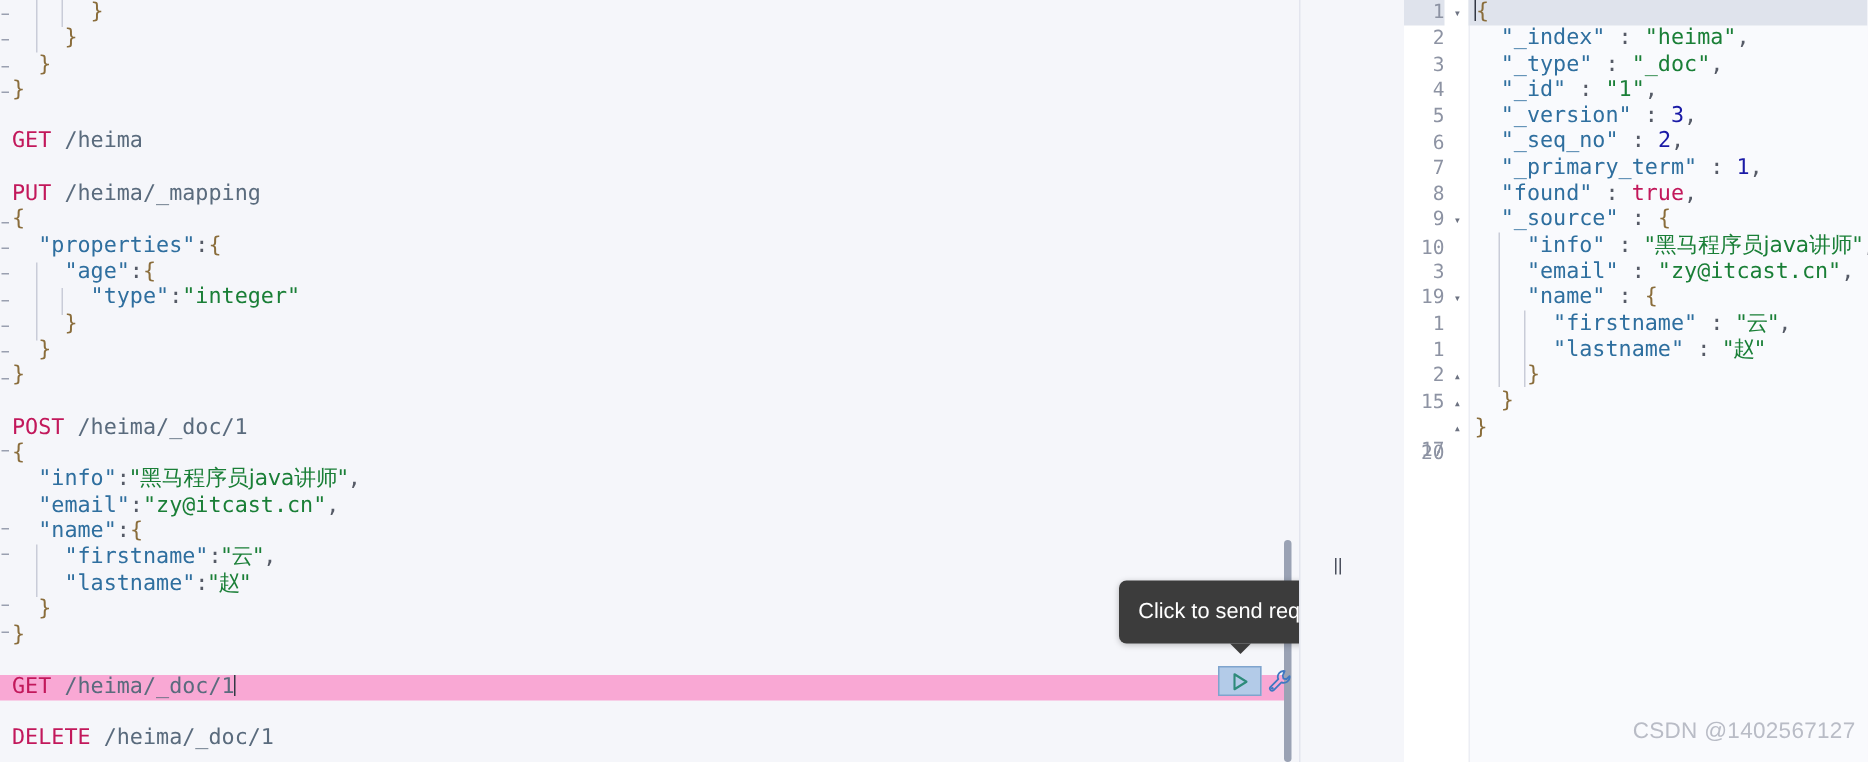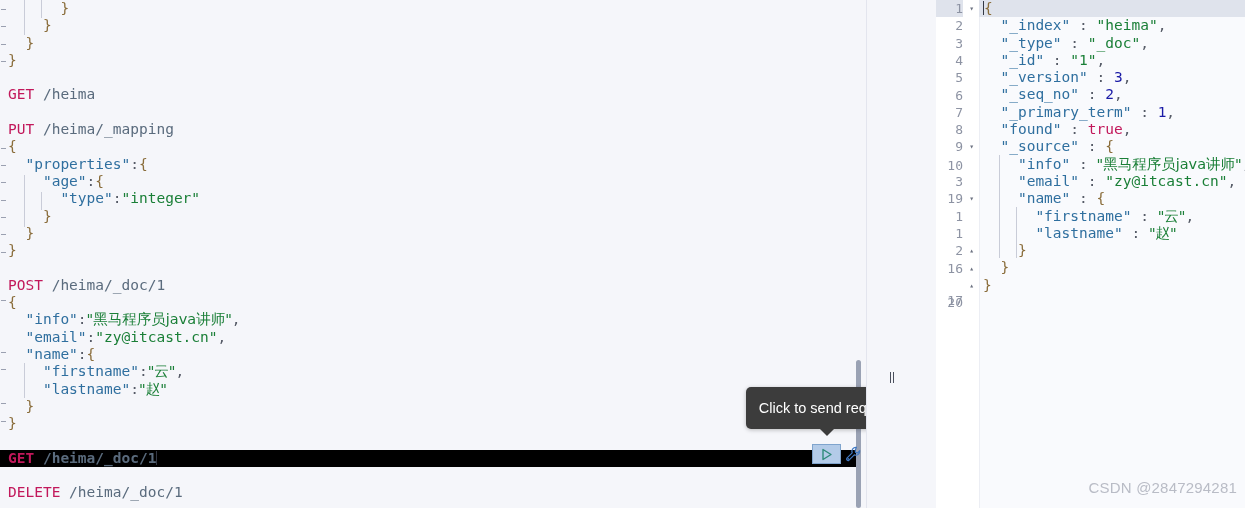--- a/index.html
+++ b/index.html
@@ -56,22 +56,21 @@
     white-space: pre;
     color: #4a5a6a;
   }
   .lrow {
     position: relative;
     height: 17.3px;
     padding-left: 8px;
     white-space: pre;
   }
   .lrow.active-line {
-    background: #000000;
-    font-weight: bold;
+    background: #f9a8d4;
   }
 
   
   .kw-method   { color: #c2185b; }          
   .url         { color: #5a6b7d; }
   .brace       { color: #8a6d3b; }
   .jkey        { color: #2f6f9f; }
   .jstr        { color: #1a7f37; }
   .jpunct      { color: #555a66; }
 
@@ -348,28 +347,28 @@
         <div class="rnum" style="top: 138.4px;">9</div>
         <div class="fold-arrow" style="top: 138.4px;">▾</div>
         <div class="rnum" style="top: 157px;">10</div>
         <div class="rnum" style="top: 173px;">3</div>
         <div class="rnum" style="top: 190.3px;">19</div>
         <div class="fold-arrow" style="top: 190.3px;">▾</div>
         <div class="rnum" style="top: 207.6px;">1</div>
         <div class="rnum" style="top: 224.9px;">1</div>
         <div class="rnum" style="top: 242.2px;">2</div>
         <div class="fold-arrow" style="top: 242.2px;">▴</div>
-        <div class="rnum" style="top: 259.5px;">16</div>
+        <div class="rnum" style="top: 259.5px;">15</div>
         <div class="fold-arrow" style="top: 259.5px;">▴</div>
         <div class="rnum" style="top: 292px;">17</div>
         <div class="fold-arrow" style="top: 276.8px;">▴</div>
         <div class="rnum" style="top: 294.1px;">20</div>
       </div>
 
     <div class="riguide" style="left:63px; top:155px; height:103px;"></div>
     <div class="riguide" style="left:80px; top:207px; height:51px;"></div>
 
     <div class="right-code" id="right-code"><div class="rrow active-line"><span class="rcaret"></span><span class="brace" style="color: rgb(138, 109, 59);">{</span></div><div class="rrow"><span class="jpunct" style="color: rgb(85, 90, 102);">  </span><span class="jkey" style="color: rgb(47, 111, 159);">"_index"</span><span class="jpunct" style="color: rgb(85, 90, 102);"> : </span><span class="jstr" style="color: rgb(26, 127, 55);">"heima"</span><span class="jpunct" style="color: rgb(85, 90, 102);">,</span></div><div class="rrow"><span class="jpunct" style="color: rgb(85, 90, 102);">  </span><span class="jkey" style="color: rgb(47, 111, 159);">"_type"</span><span class="jpunct" style="color: rgb(85, 90, 102);"> : </span><span class="jstr" style="color: rgb(26, 127, 55);">"_doc"</span><span class="jpunct" style="color: rgb(85, 90, 102);">,</span></div><div class="rrow"><span class="jpunct" style="color: rgb(85, 90, 102);">  </span><span class="jkey" style="color: rgb(47, 111, 159);">"_id"</span><span class="jpunct" style="color: rgb(85, 90, 102);"> : </span><span class="jstr" style="color: rgb(26, 127, 55);">"1"</span><span class="jpunct" style="color: rgb(85, 90, 102);">,</span></div><div class="rrow"><span class="jpunct" style="color: rgb(85, 90, 102);">  </span><span class="jkey" style="color: rgb(47, 111, 159);">"_version"</span><span class="jpunct" style="color: rgb(85, 90, 102);"> : </span><span class="jnum" style="color: rgb(26, 26, 166);">3</span><span class="jpunct" style="color: rgb(85, 90, 102);">,</span></div><div class="rrow"><span class="jpunct" style="color: rgb(85, 90, 102);">  </span><span class="jkey" style="color: rgb(47, 111, 159);">"_seq_no"</span><span class="jpunct" style="color: rgb(85, 90, 102);"> : </span><span class="jnum" style="color: rgb(26, 26, 166);">2</span><span class="jpunct" style="color: rgb(85, 90, 102);">,</span></div><div class="rrow"><span class="jpunct" style="color: rgb(85, 90, 102);">  </span><span class="jkey" style="color: rgb(47, 111, 159);">"_primary_term"</span><span class="jpunct" style="color: rgb(85, 90, 102);"> : </span><span class="jnum" style="color: rgb(26, 26, 166);">1</span><span class="jpunct" style="color: rgb(85, 90, 102);">,</span></div><div class="rrow"><span class="jpunct" style="color: rgb(85, 90, 102);">  </span><span class="jkey" style="color: rgb(47, 111, 159);">"found"</span><span class="jpunct" style="color: rgb(85, 90, 102);"> : </span><span class="jbool" style="color: rgb(194, 24, 91);">true</span><span class="jpunct" style="color: rgb(85, 90, 102);">,</span></div><div class="rrow"><span class="jpunct" style="color: rgb(85, 90, 102);">  </span><span class="jkey" style="color: rgb(47, 111, 159);">"_source"</span><span class="jpunct" style="color: rgb(85, 90, 102);"> : </span><span class="brace" style="color: rgb(138, 109, 59);">{</span></div><div class="rrow"><span class="jpunct" style="color: rgb(85, 90, 102);">    </span><span class="jkey" style="color: rgb(47, 111, 159);">"info"</span><span class="jpunct" style="color: rgb(85, 90, 102);"> : </span><span class="jstr cjk" style="color: rgb(26, 127, 55);">"黑马程序员java讲师"</span><span class="jpunct" style="color: rgb(85, 90, 102);">,</span></div><div class="rrow"><span class="jpunct" style="color: rgb(85, 90, 102);">    </span><span class="jkey" style="color: rgb(47, 111, 159);">"email"</span><span class="jpunct" style="color: rgb(85, 90, 102);"> : </span><span class="jstr" style="color: rgb(26, 127, 55);">"zy@itcast.cn"</span><span class="jpunct" style="color: rgb(85, 90, 102);">,</span></div><div class="rrow"><span class="jpunct" style="color: rgb(85, 90, 102);">    </span><span class="jkey" style="color: rgb(47, 111, 159);">"name"</span><span class="jpunct" style="color: rgb(85, 90, 102);"> : </span><span class="brace" style="color: rgb(138, 109, 59);">{</span></div><div class="rrow"><span class="jpunct" style="color: rgb(85, 90, 102);">      </span><span class="jkey" style="color: rgb(47, 111, 159);">"firstname"</span><span class="jpunct" style="color: rgb(85, 90, 102);"> : </span><span class="jstr cjk" style="color: rgb(26, 127, 55);">"云"</span><span class="jpunct" style="color: rgb(85, 90, 102);">,</span></div><div class="rrow"><span class="jpunct" style="color: rgb(85, 90, 102);">      </span><span class="jkey" style="color: rgb(47, 111, 159);">"lastname"</span><span class="jpunct" style="color: rgb(85, 90, 102);"> : </span><span class="jstr cjk" style="color: rgb(26, 127, 55);">"赵"</span></div><div class="rrow"><span class="brace" style="color: rgb(138, 109, 59);">    }</span></div><div class="rrow"><span class="brace" style="color: rgb(138, 109, 59);">  }</span></div><div class="rrow"><span class="brace" style="color: rgb(138, 109, 59);">}</span></div><div class="rrow">&nbsp;</div></div>
 
-    <div class="watermark">CSDN @2847294281</div>
+    <div class="watermark">CSDN @1402567127</div>
   </div>
 
 </div>
 
 </body></html>

